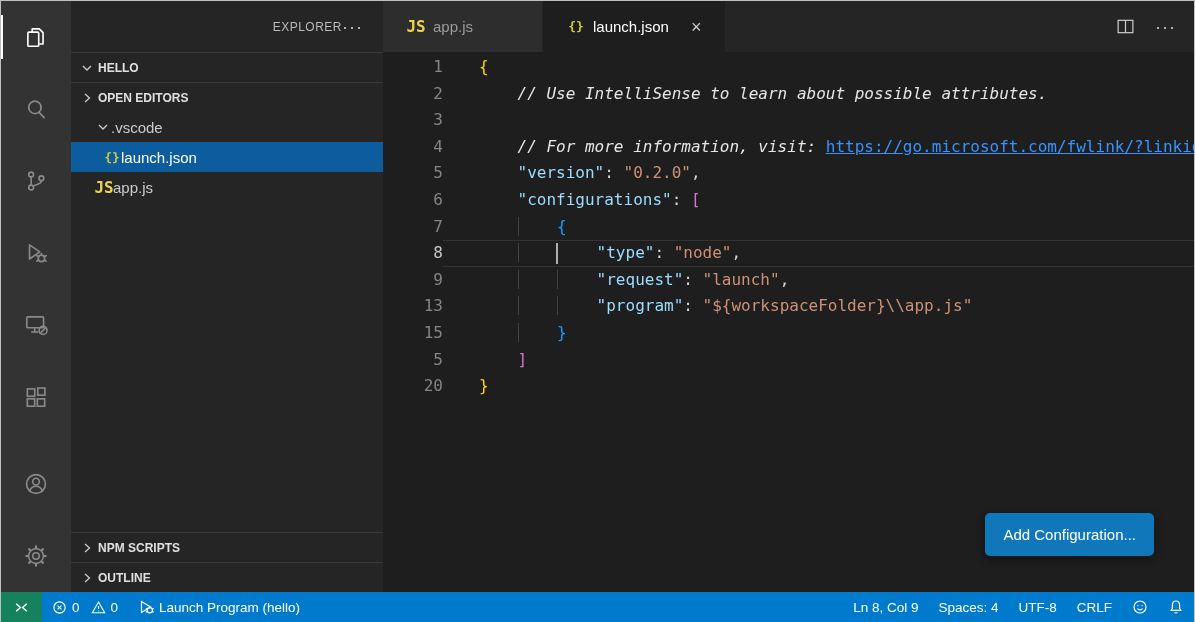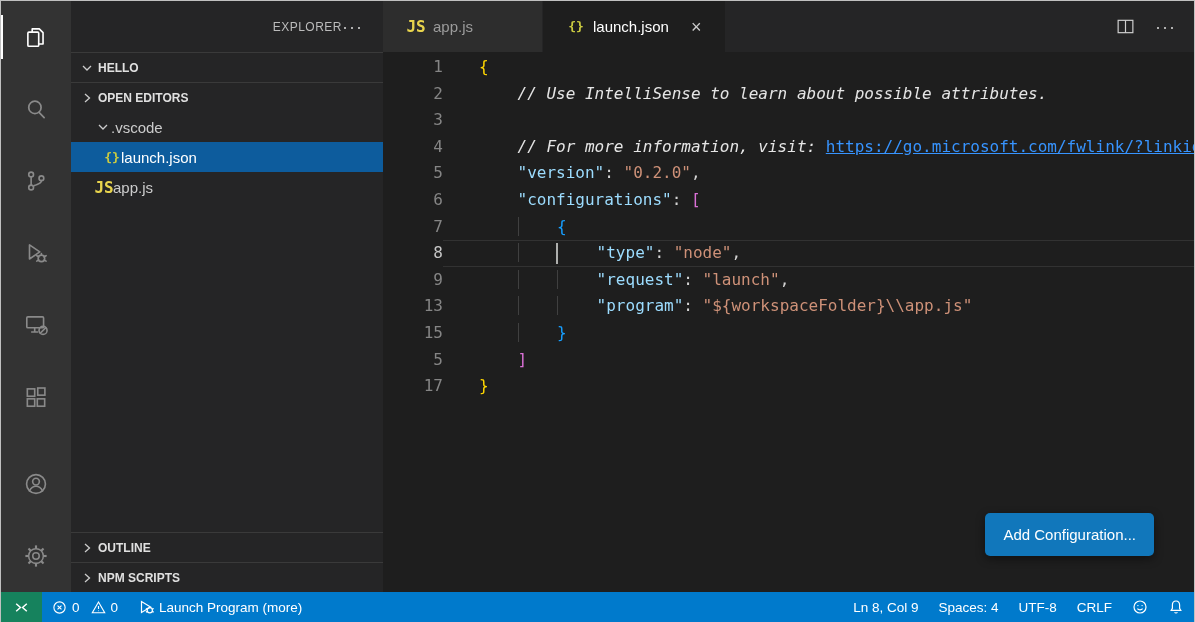--- a/index.html
+++ b/index.html
@@ -231,30 +231,30 @@
         </div>
 
       <div class="spacer"></div>
 
       <div class="section-header">
         <span class="chev">
           <svg viewBox="0 0 16 16" width="16" height="16" fill="none" stroke="currentColor" stroke-width="1.3">
               <path d="M6 4l4.5 4L6 12"></path>
             </svg>
         </span>
-        <span>OUTLINE</span>
+        <span>NPM SCRIPTS</span>
       </div>
 
       <div class="section-header">
         <span class="chev">
           <svg viewBox="0 0 16 16" width="16" height="16" fill="none" stroke="currentColor" stroke-width="1.3">
               <path d="M6 4l4.5 4L6 12"></path>
             </svg>
         </span>
-        <span>NPM SCRIPTS</span>
+        <span>OUTLINE</span>
       </div>
     </div>
 
     <div class="editor-group">
       <div class="tab-bar">
         <div class="tab inactive">
           <span class="badge js-badge">JS</span>
           <span>app.js</span>
         </div>
         <div class="tab active">
@@ -317,21 +317,21 @@
             </div>
             <div class="code-line">
               <div class="gutter">15</div>
               <div class="code"><span class="ig">    </span><span class="ig g">    </span><span class="tk-b3">}</span></div>
             </div>
             <div class="code-line">
               <div class="gutter">5</div>
               <div class="code"><span class="ig">    </span><span class="tk-b2">]</span></div>
             </div>
             <div class="code-line">
-              <div class="gutter">17</div>
+              <div class="gutter">20</div>
               <div class="code"><span class="tk-b1">}</span></div>
             </div>
           </div>
         <button class="add-config">Add Configuration...</button>
       </div>
     </div>
   </div>
 
   <div class="status-bar">
     <div class="sb-left">
@@ -361,21 +361,21 @@
         <span>0</span>
       </div>
       <div class="sb-item">
         <span>
           <svg viewBox="0 0 16 16" width="16" height="16" fill="none" stroke="currentColor" stroke-width="1.2">
               <path d="M3.5 2.5v11l9-5.5z"></path>
               <circle cx="11.8" cy="11.3" r="2.6"></circle>
               <path d="M11.8 8.7v-1M9.4 10.2l-1.5-.7M9.4 12.4l-1.5.7M14.2 10.2l1.5-.7M14.2 12.4l1.5.7"></path>
             </svg>
         </span>
-        <span>Launch Program (more)</span>
+        <span>Launch Program (hello)</span>
       </div>
     </div>
     <div class="sb-right">
       <div class="sb-item">
         <span>Ln 8, Col 9</span>
       </div>
       <div class="sb-item">
         <span>Spaces: 4</span>
       </div>
       <div class="sb-item">

